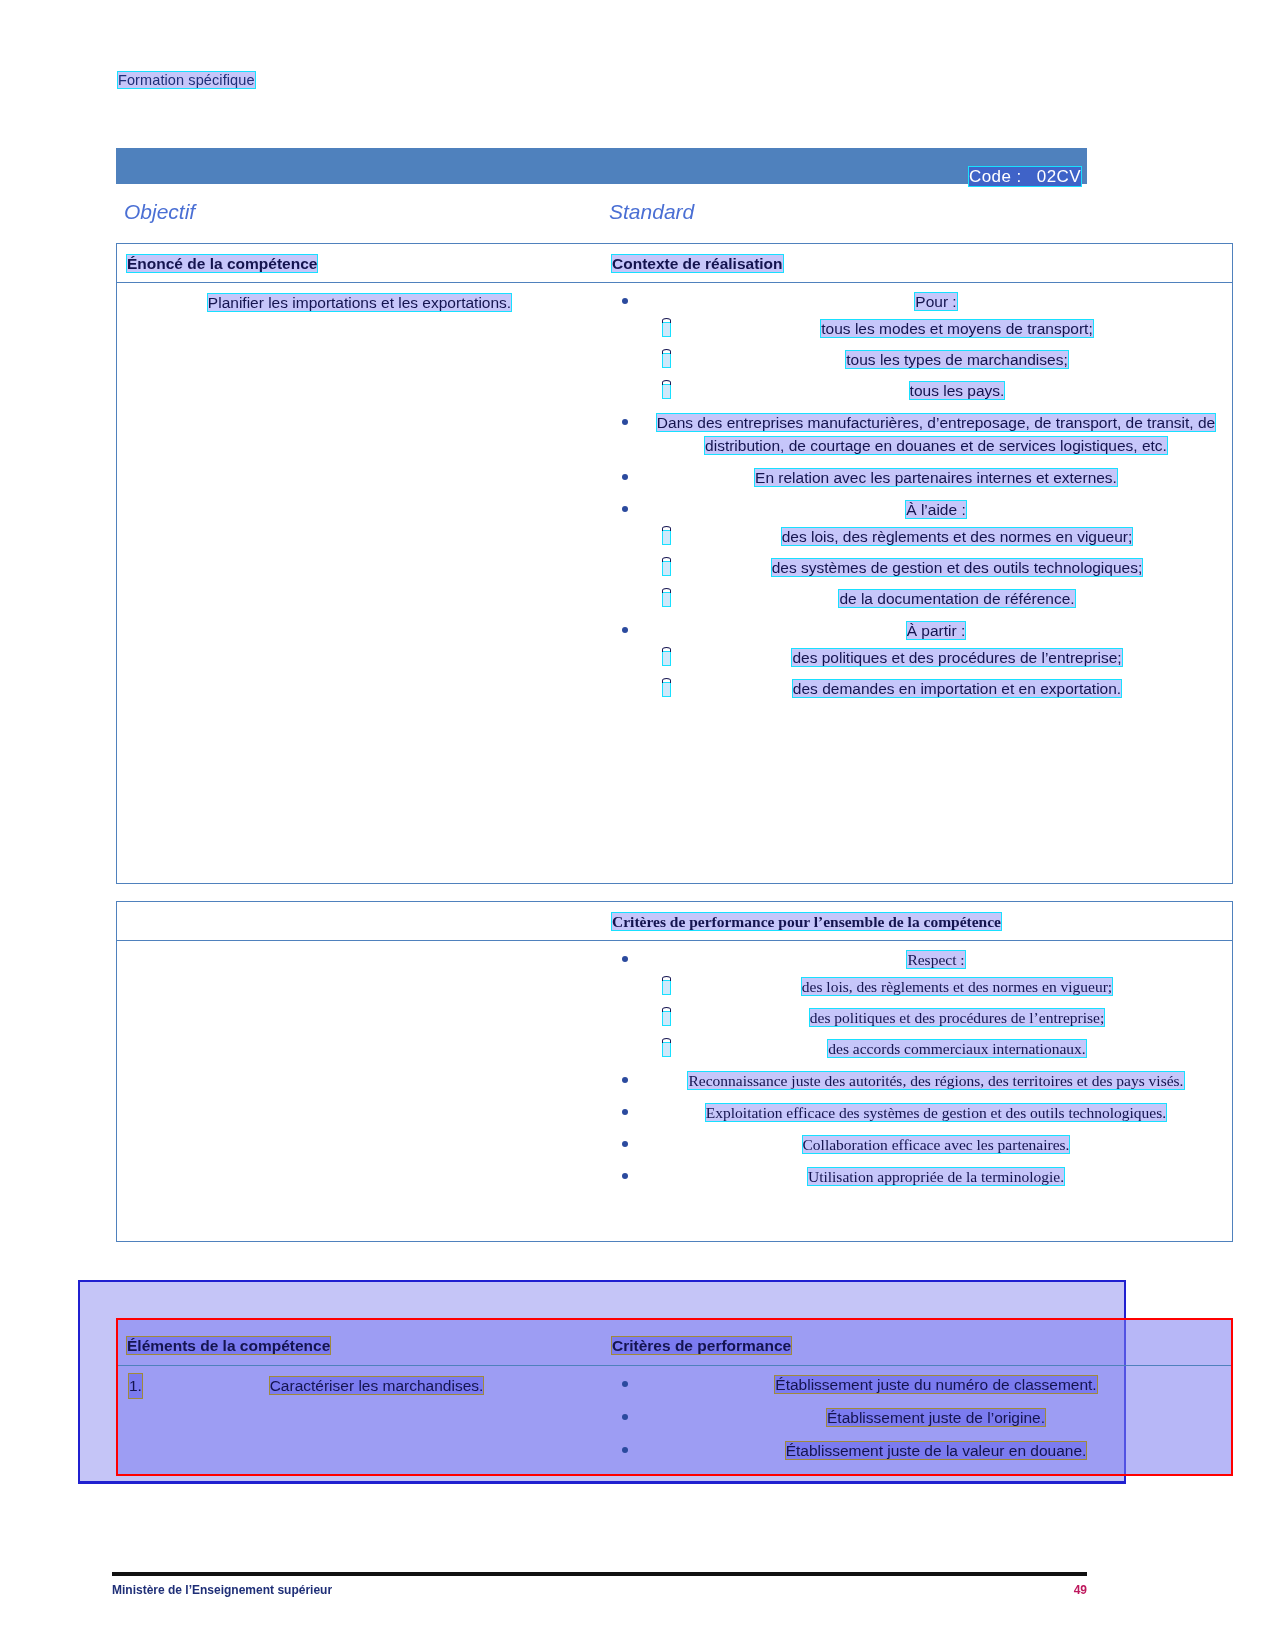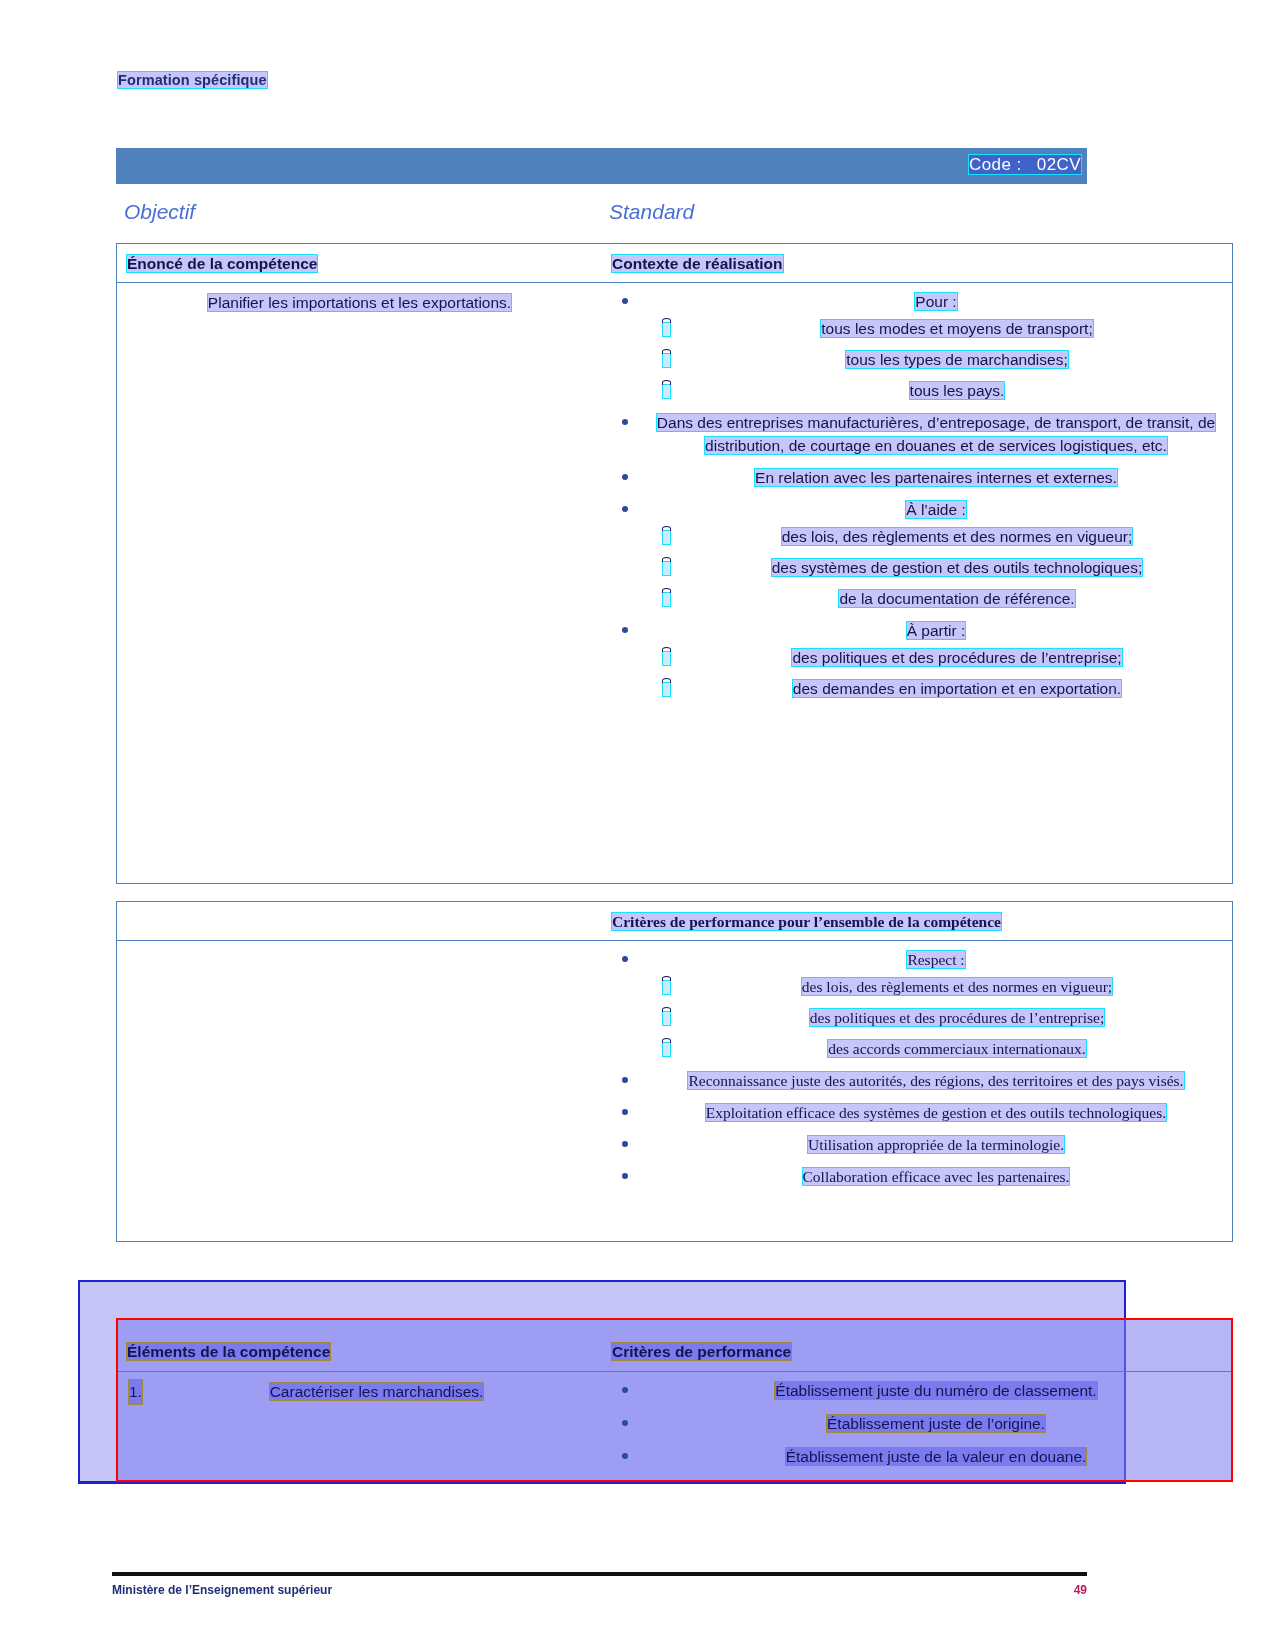--- a/index.html
+++ b/index.html
@@ -43,38 +43,38 @@
   .sel-word {
     outline: 1px solid #a08a3a;
   }
 
   
   .runhead {
     position: absolute;
     left: 118px;
     top: 72px;
     font-size: 14.5px;
-    font-weight: 700;
+    font-weight: 400;
     color: #1f2f77;
     letter-spacing: .1px;
   }
 
   
   .codebar {
     position: absolute;
     left: 116px;
     top: 148px;
     width: 971px;
     height: 36px;
     background: #4f81bd;
   }
   .codebar .code {
     position: absolute;
     right: 6px;
-    top: 7px;
+    top: 19px;
     color: #ffffff;
     font-size: 17px;
     letter-spacing: .4px;
     white-space: pre;
   }
   .codebar .code .sel {
     background: #3f63c8;
     outline: 1px solid #18e0ff;
     color: #ffffff;
   }
@@ -239,21 +239,21 @@
     position: absolute;
     left: -1px;
     top: -1px;
     right: -1px;
     bottom: -1px;
     border: 2px solid #ff0000;
     pointer-events: none;
     box-sizing: border-box;
   }
   #table-elements .hdr .col-l,
-  #table-elements .hdr .col-r { padding-top: 22px; padding-bottom: 8px; }
+  #table-elements .hdr .col-r { padding-top: 16px; padding-bottom: 8px; }
   #table-elements ul.lv1 > li { margin-bottom: 10px; }
   #table-elements ul.lv1 > li:last-child { margin-bottom: 2px; }
 
   .numitem {
     position: relative;
     padding-left: 34px;
     font-size: 15.5px;
     line-height: 1.5;
     color: #14144f;
   }
@@ -367,22 +367,22 @@
       <div class="col-l">&nbsp;</div>
       <div class="col-r">
         <ul class="lv1" id="criteres-list">
             <li><span class="b1"></span><span class="sel">Respect :</span><ul class="lv2">
                 <li><span class="b2"></span><span class="sel">des lois, des règlements et des normes en vigueur;</span></li>
                 <li><span class="b2"></span><span class="sel">des politiques et des procédures de l’entreprise;</span></li>
                 <li><span class="b2"></span><span class="sel">des accords commerciaux internationaux.</span></li>
               </ul></li>
             <li><span class="b1"></span><span class="sel">Reconnaissance juste des autorités, des régions, des territoires et des pays visés.</span></li>
             <li><span class="b1"></span><span class="sel">Exploitation efficace des systèmes de gestion et des outils technologiques.</span></li>
+            <li><span class="b1"></span><span class="sel">Collaboration efficace avec les partenaires.</span></li>
             <li><span class="b1"></span><span class="sel">Utilisation appropriée de la terminologie.</span></li>
-            <li><span class="b1"></span><span class="sel">Collaboration efficace avec les partenaires.</span></li>
           </ul>
       </div>
     </div>
   </div>
 
   <div class="wash"></div>
   <div class="blue-sep"></div>
 
   <div class="tbl" id="table-elements">
     <div class="redbox"></div>

